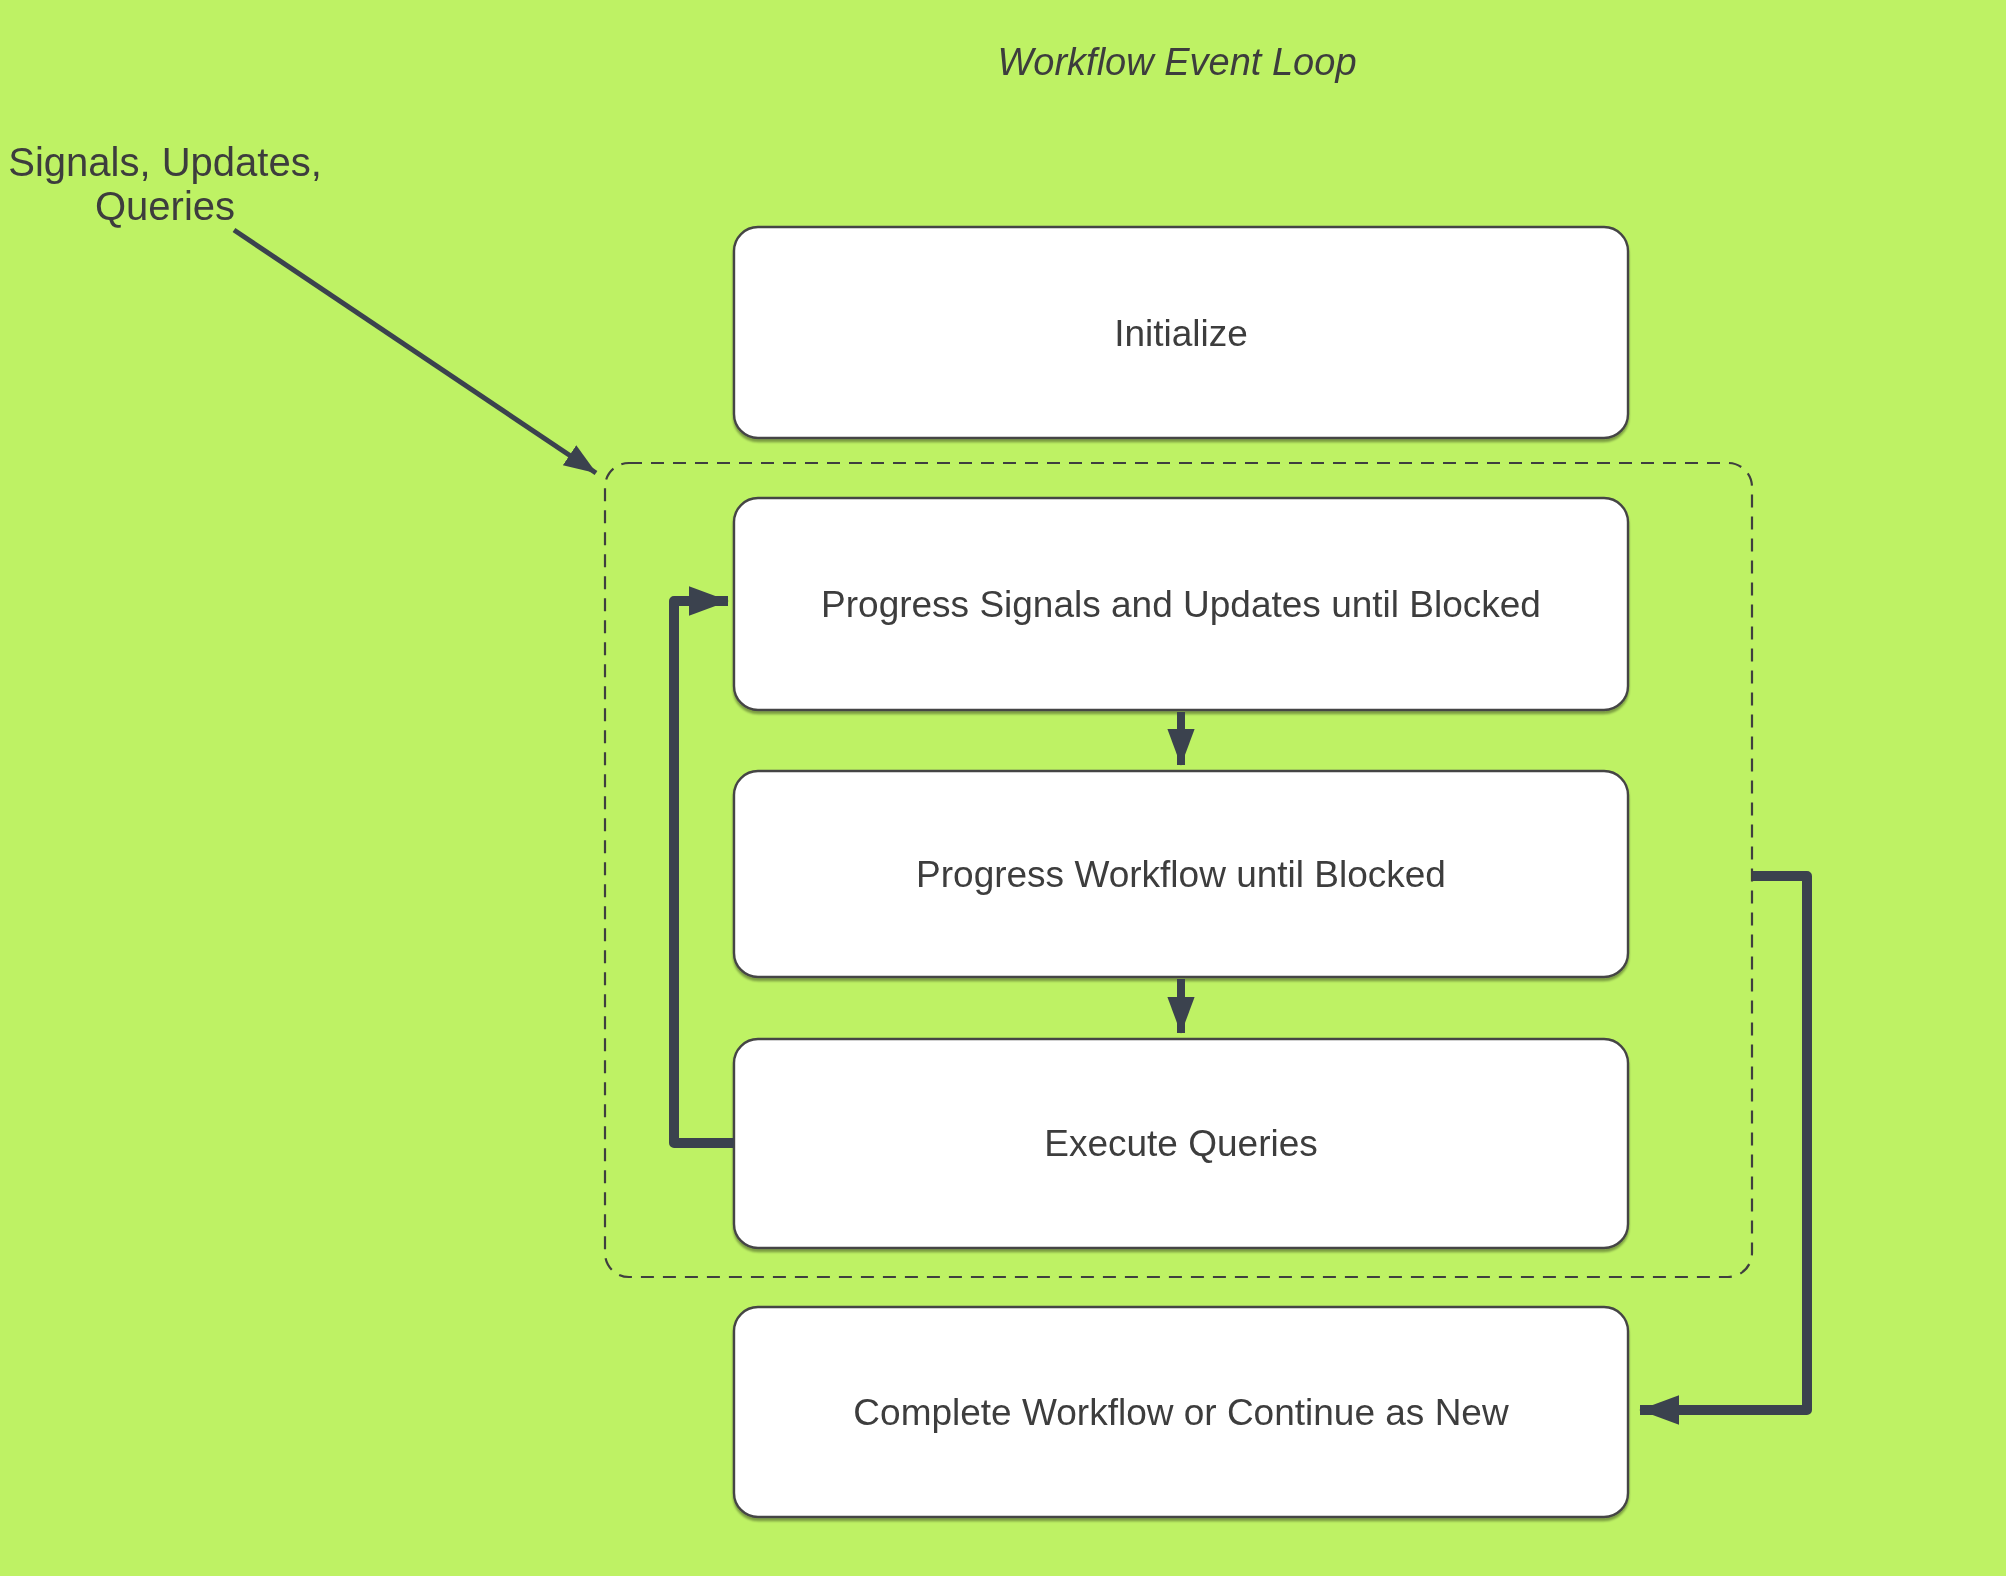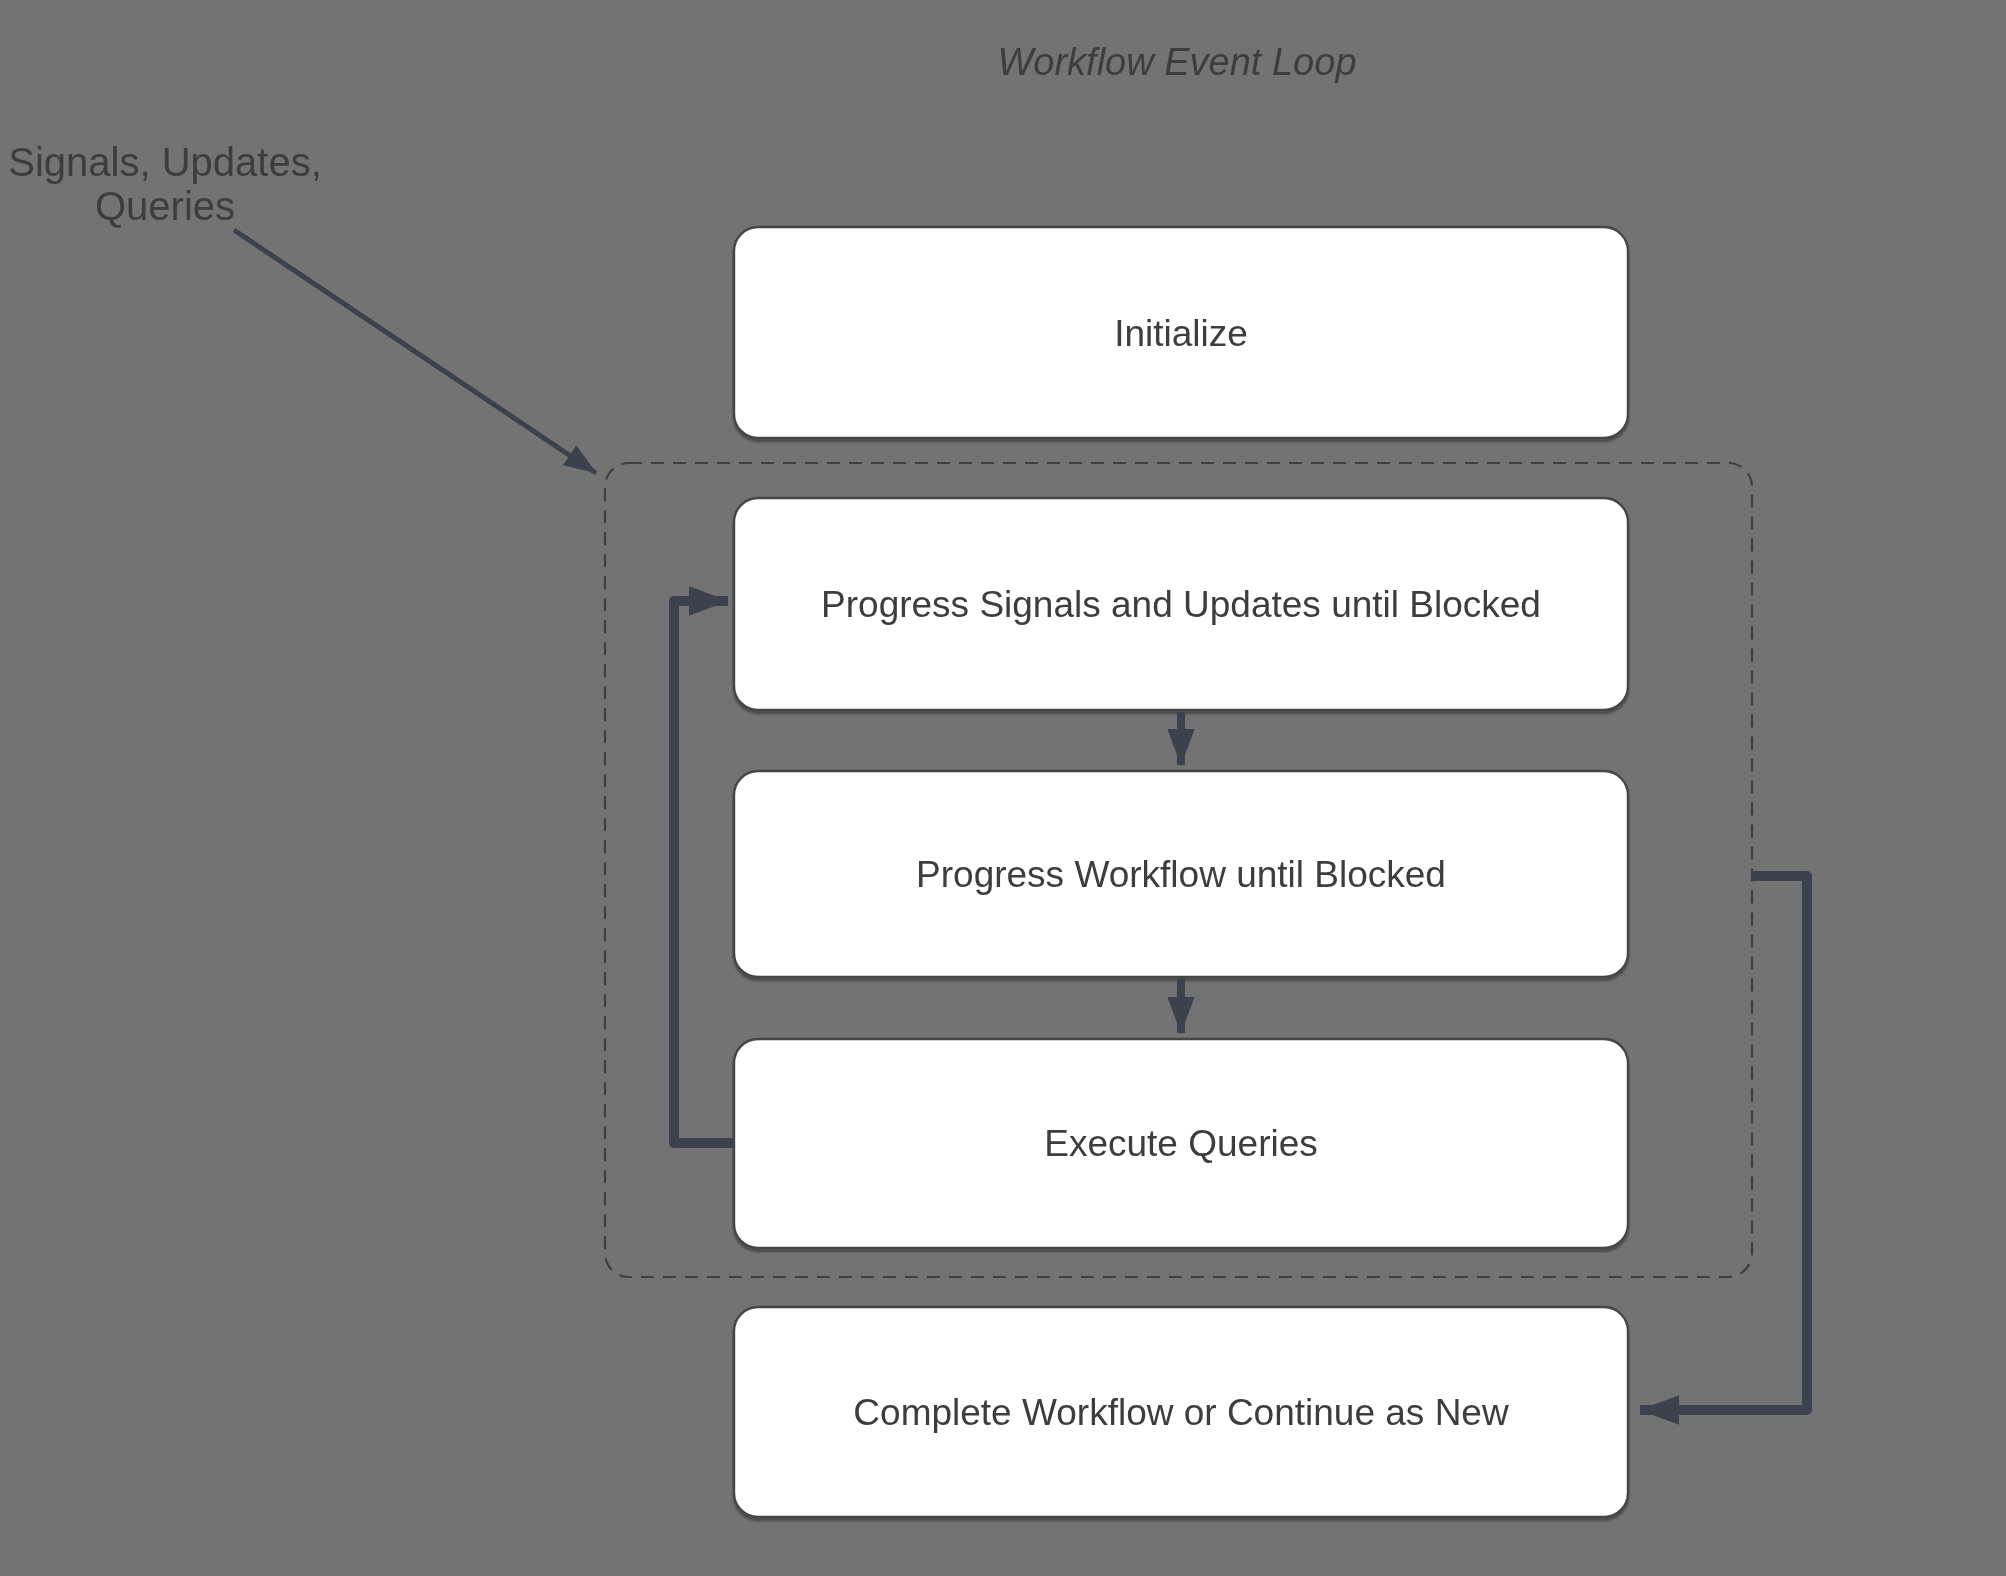--- a/index.html
+++ b/index.html
@@ -1,20 +1,20 @@
 <!DOCTYPE html>
 <html><head>
 <meta charset="utf-8">
 <style>
   html, body { margin: 0; padding: 0; background: #ffffff; }
   .stage {
     position: relative;
     width: 2006px;
     height: 1576px;
-    background: #737373;
+    background: #bef264;
     font-family: "Liberation Sans", sans-serif;
   }
   svg { display: block; }
   .node {
     fill: #ffffff;
     stroke: #454545;
     stroke-width: 2.4;
   }
   .container-box {
     fill: none;

